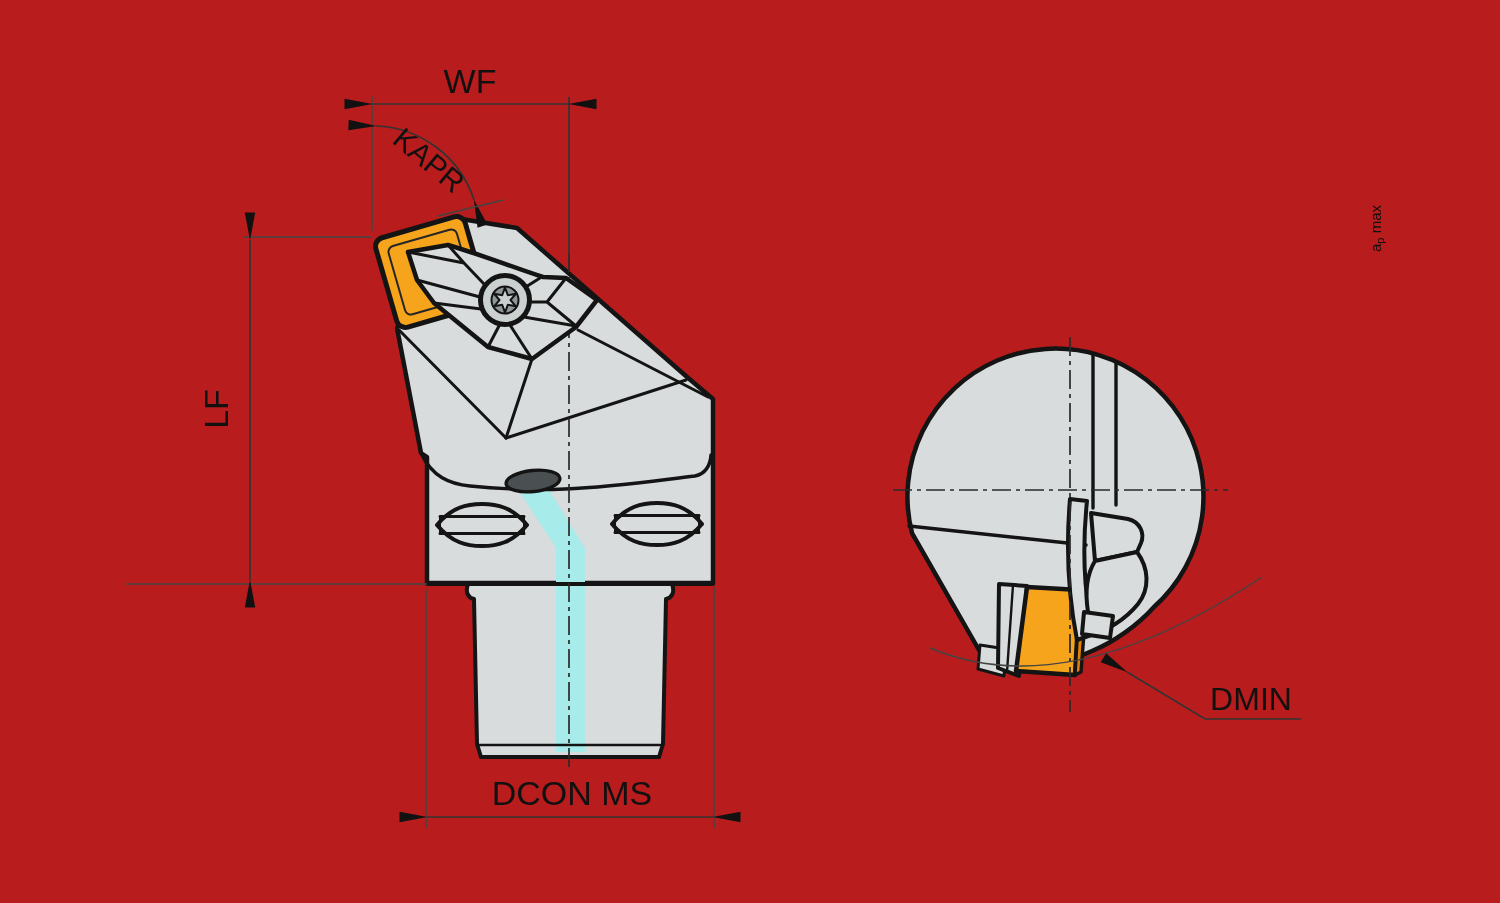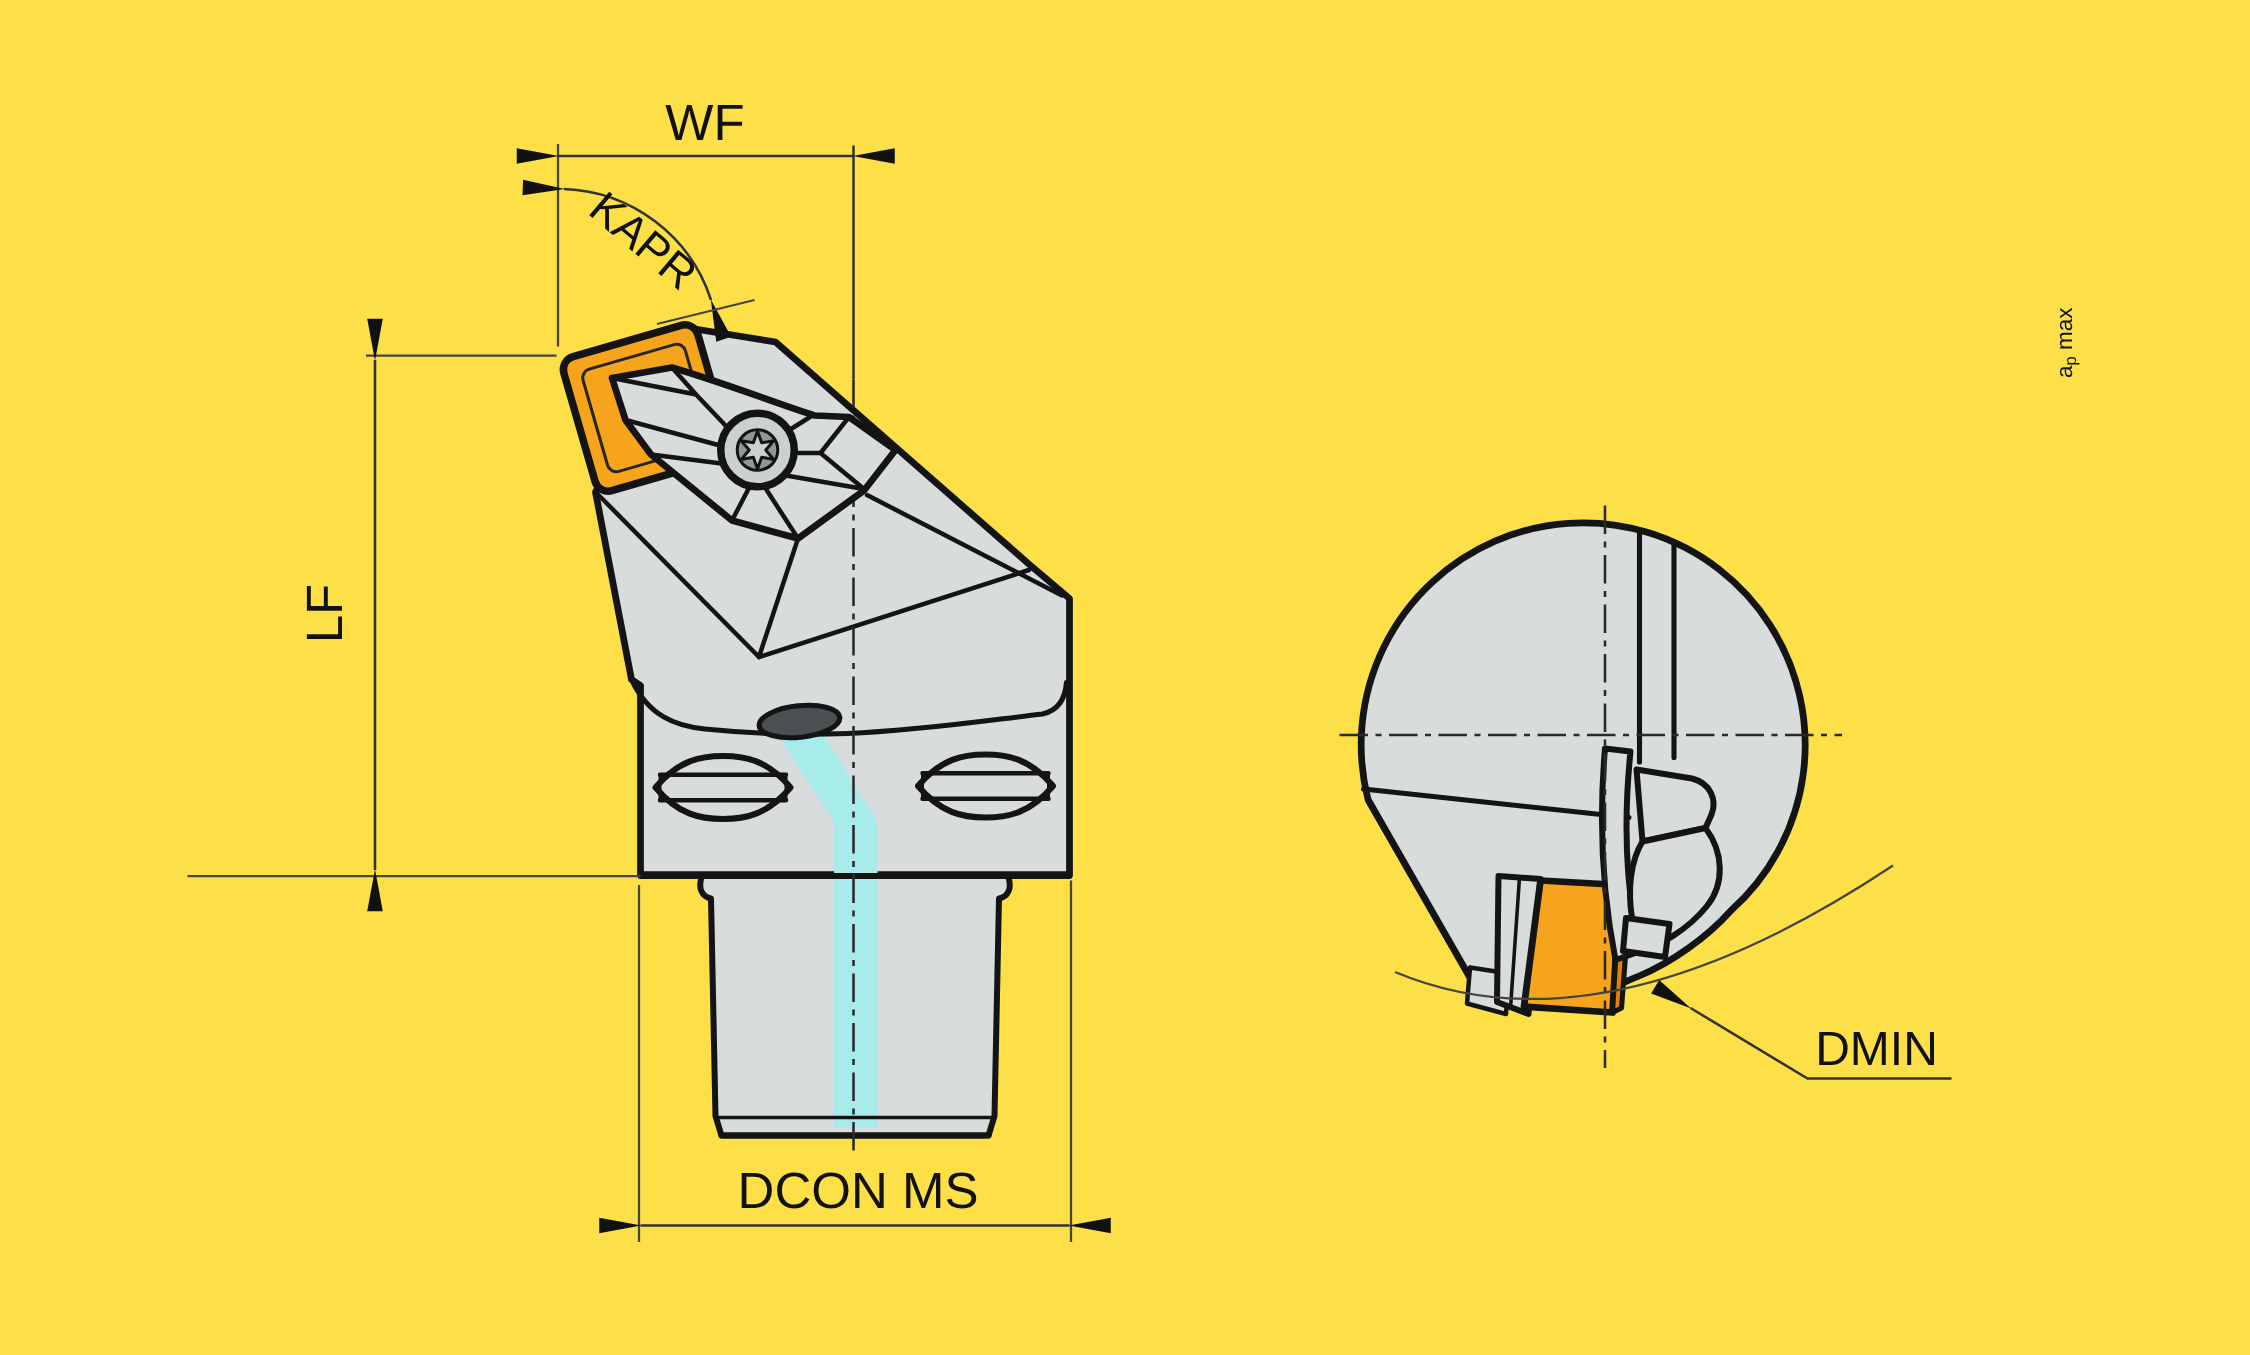--- a/index.html
+++ b/index.html
@@ -1,16 +1,16 @@
 <!DOCTYPE html>
 <html><head>
 <meta charset="utf-8">
 <style>
   html,body{margin:0;padding:0;background:#ffffff;}
-  .stage{position:relative;width:1500px;height:903px;background:#fde047;overflow:hidden;}
+  .stage{position:relative;width:1500px;height:903px;background:#b91c1c;overflow:hidden;}
   svg{display:block;}
   svg *{vector-effect:none;}
   .ol{stroke:#141414;stroke-linejoin:round;stroke-linecap:round;}
   .w45{stroke-width:4.5px;}
   .w4{stroke-width:4px;}
   .w35{stroke-width:3.4px;}
   .w3{stroke-width:3px;}
   .w25{stroke-width:2.4px;}
   .w2{stroke-width:2px;}
   .nofill{fill:none;}

